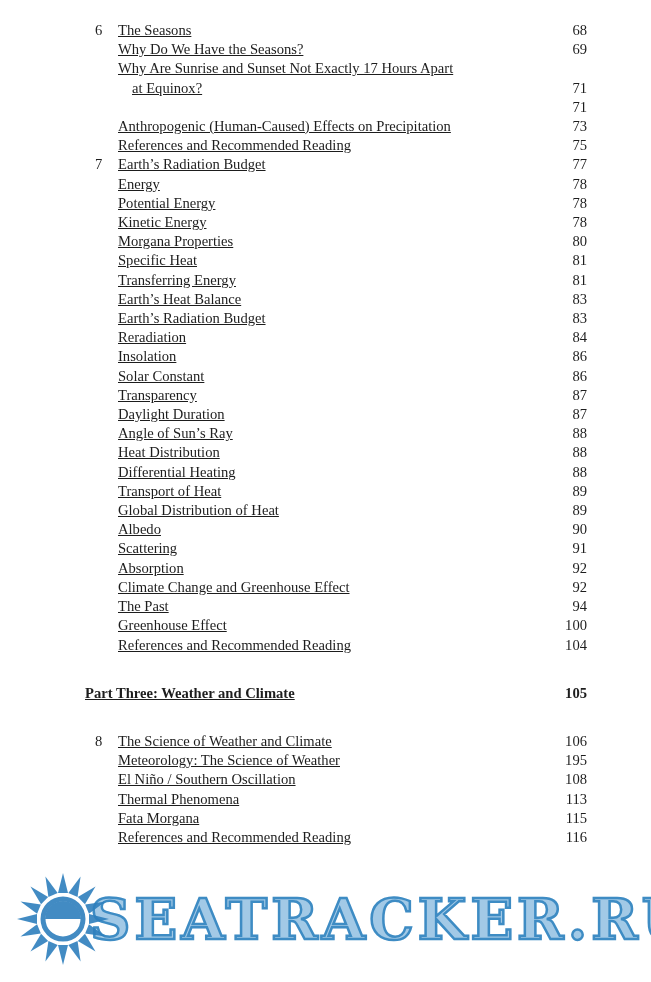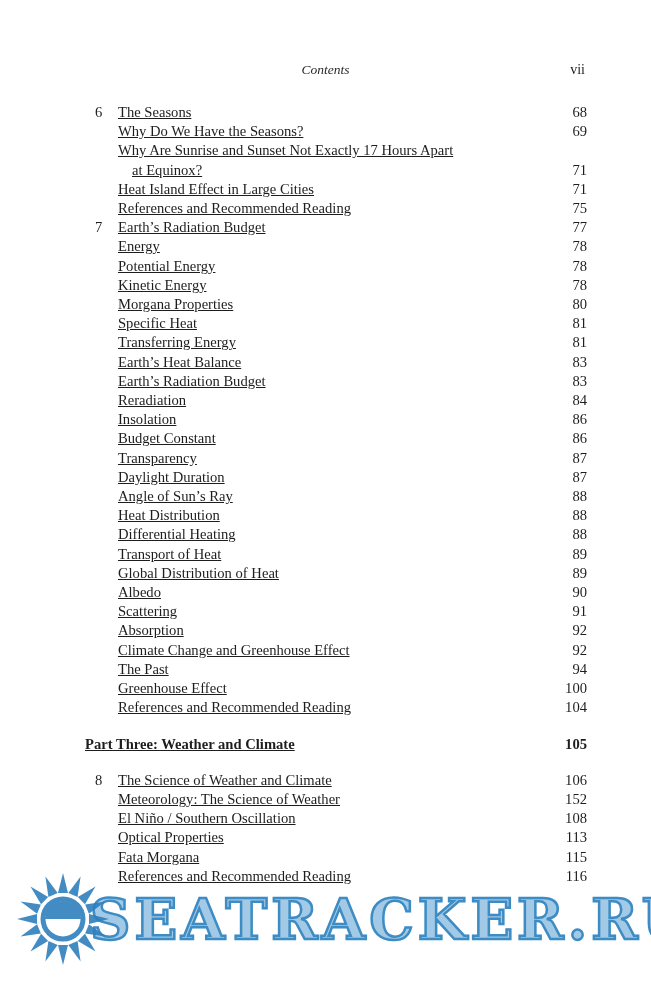--- a/index.html
+++ b/index.html
@@ -21,21 +21,21 @@
     margin:21px 64px 0 85px;
     font-size:14.6px;
     line-height:19.2px;
   }
   .row{display:flex;align-items:baseline;}
   .num{flex:0 0 33px;padding-left:10px;box-sizing:border-box;}
   .label{white-space:nowrap;text-decoration:underline;}
   .cont .label{padding-left:14px;}
   .part .label,.part .pg{font-weight:bold;}
   .pg{margin-left:auto;padding-left:10px;}
-  .gap{margin-top:17px;}
+  .gap{margin-top:29px;}
   .watermark{
     position:absolute;left:16px;bottom:16px;
     display:flex;align-items:center;
     pointer-events:none;
   }
   .sun-icon{width:94px;height:94px;flex:none;opacity:0.9;}
   .wm-text{
     font-family:"DejaVu Serif","Liberation Serif",serif;
     font-weight:bold;
     font-size:56px;
@@ -46,24 +46,20 @@
     -webkit-text-stroke:2.5px #3e8cc4;
     text-shadow:0 0 1px rgba(62,140,196,0.6);
     white-space:nowrap;
   }
 </style>
 </head>
 <body>
 
 <div class="page">
 
-  <div class="header">
-    <span class="header-title">Contents</span>
-    <span class="folio">vii</span>
-  </div>
 
   <div class="toc" id="toc">
       <div class="row chapter">
         <span class="num">6</span>
         <span class="label">The Seasons</span>
         <span class="pg">68</span>
       </div>
       <div class="row sub">
         <span class="num"></span>
         <span class="label">Why Do We Have the Seasons?</span>
@@ -74,22 +70,26 @@
         <span class="label">Why Are Sunrise and Sunset Not Exactly 17 Hours Apart</span>
         <span class="pg"></span>
       </div>
       <div class="row cont">
         <span class="num"></span>
         <span class="label">at Equinox?</span>
         <span class="pg">71</span>
       </div>
       <div class="row sub">
         <span class="num"></span>
-        <span class="label">Heat Island Effect in Large Cities</span>
         <span class="pg">71</span>
+      </div>
+      <div class="row sub">
+        <span class="num"></span>
+        <span class="label">Anthropogenic (Human-Caused) Effects on Precipitation</span>
+        <span class="pg">73</span>
       </div>
       <div class="row sub">
         <span class="num"></span>
         <span class="label">References and Recommended Reading</span>
         <span class="pg">75</span>
       </div>
       <div class="row chapter">
         <span class="num">7</span>
         <span class="label">Earth’s Radiation Budget</span>
         <span class="pg">77</span>
@@ -139,21 +139,21 @@
         <span class="label">Reradiation</span>
         <span class="pg">84</span>
       </div>
       <div class="row sub">
         <span class="num"></span>
         <span class="label">Insolation</span>
         <span class="pg">86</span>
       </div>
       <div class="row sub">
         <span class="num"></span>
-        <span class="label">Budget Constant</span>
+        <span class="label">Solar Constant</span>
         <span class="pg">86</span>
       </div>
       <div class="row sub">
         <span class="num"></span>
         <span class="label">Transparency</span>
         <span class="pg">87</span>
       </div>
       <div class="row sub">
         <span class="num"></span>
         <span class="label">Daylight Duration</span>
@@ -224,30 +224,30 @@
         <span class="pg">105</span>
       </div>
       <div class="row chapter gap">
         <span class="num">8</span>
         <span class="label">The Science of Weather and Climate</span>
         <span class="pg">106</span>
       </div>
       <div class="row sub">
         <span class="num"></span>
         <span class="label">Meteorology: The Science of Weather</span>
-        <span class="pg">152</span>
+        <span class="pg">195</span>
       </div>
       <div class="row sub">
         <span class="num"></span>
         <span class="label">El Niño / Southern Oscillation</span>
         <span class="pg">108</span>
       </div>
       <div class="row sub">
         <span class="num"></span>
-        <span class="label">Optical Properties</span>
+        <span class="label">Thermal Phenomena</span>
         <span class="pg">113</span>
       </div>
       <div class="row sub">
         <span class="num"></span>
         <span class="label">Fata Morgana</span>
         <span class="pg">115</span>
       </div>
       <div class="row sub">
         <span class="num"></span>
         <span class="label">References and Recommended Reading</span>

